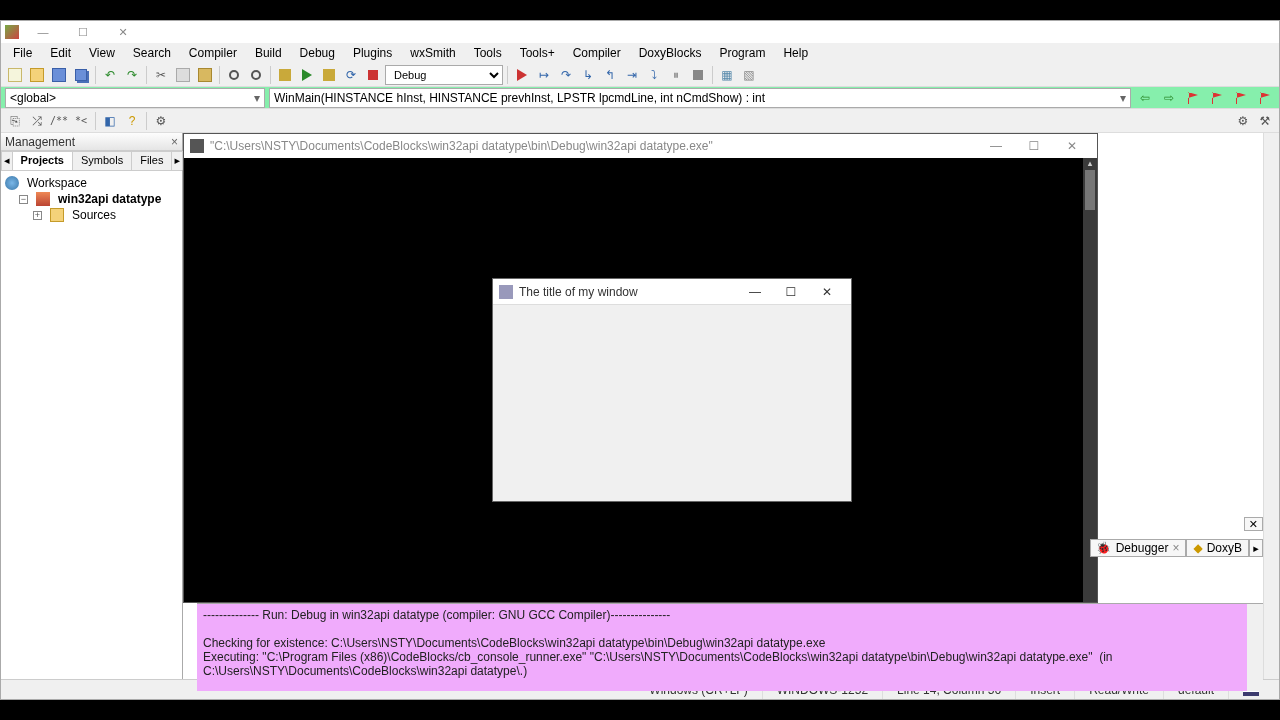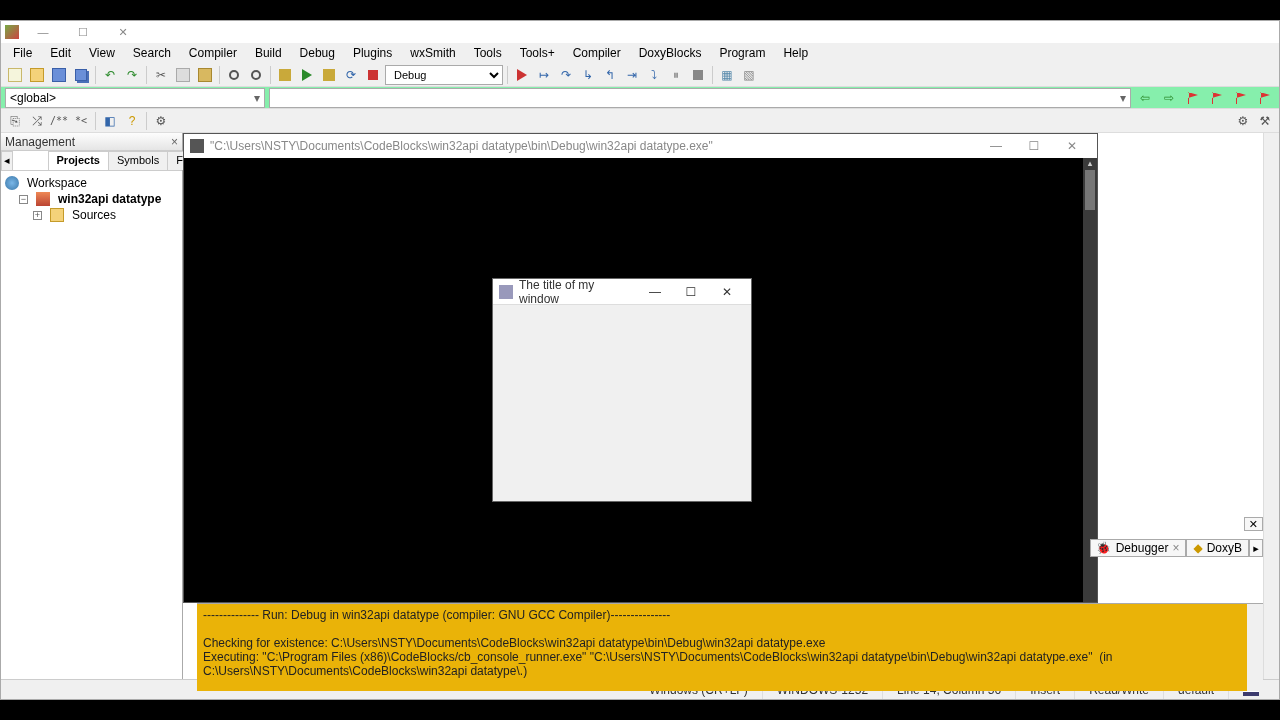--- a/index.html
+++ b/index.html
@@ -32,21 +32,21 @@
 
 .toolbar2 { height: 24px; background: #f0f0f0; display: flex; align-items: center; padding: 0 4px; gap: 2px; border-bottom: 1px solid #ddd; }
 
 
 .body { flex: 1; display: flex; min-height: 0; }
 .sidebar { width: 182px; background: #fff; border-right: 1px solid #aaa; display: flex; flex-direction: column; }
 .sidebar-title { height: 18px; background: linear-gradient(#fdfdfd, #e5e5e5); border-bottom: 1px solid #ccc; padding: 0 4px; display: flex; align-items: center; font-size: 11px; color: #333; }
 .sidebar-title .close { margin-left: auto; cursor: default; color: #666; }
 .tabs { height: 20px; display: flex; border-bottom: 1px solid #ccc; }
 .tab { padding: 2px 8px; border: 1px solid #ccc; border-bottom: none; background: #f0f0f0; font-size: 11px; margin-right: -1px; }
-.tab.active { background: #fff; font-weight: bold; margin-left: 36px; }
+.tab.active { background: #fff; font-weight: bold; }
 .tab.overflow { width: 16px; text-align: center; padding: 2px 2px; }
 .tree { flex: 1; padding: 4px; font-size: 12px; overflow: auto; }
 .tree-item { display: flex; align-items: center; gap: 8px; padding: 1px 0; }
 .tree-item .exp { width: 9px; height: 9px; border: 1px solid #888; display: flex; align-items: center; justify-content: center; font-size: 9px; line-height: 1; color: #555; }
 .indent1 { padding-left: 14px; }
 .indent2 { padding-left: 28px; }
 .bold { font-weight: bold; }
 
 
 .editor-area { flex: 1; display: flex; flex-direction: column; min-width: 0; position: relative; background: #fff; }
@@ -56,29 +56,29 @@
 .console-window { position: absolute; left: 0; top: 0; width: 915px; height: 470px; border: 1px solid #555; background: #000; display: flex; flex-direction: column; }
 .console-titlebar { height: 24px; background: #fff; display: flex; align-items: center; padding: 0 6px; color: #888; font-size: 11px; }
 .console-titlebar .icon { width: 14px; height: 14px; background: #555; margin-right: 6px; }
 .console-titlebar .spacer { flex: 1; }
 .console-titlebar .btn { width: 38px; height: 22px; display: flex; align-items: center; justify-content: center; color: #888; }
 .console-body { flex: 1; background: #000; position: relative; }
 .console-scroll { position: absolute; right: 0; top: 0; bottom: 0; width: 14px; background: #3a3a3a; }
 .console-scroll .thumb { background: #777; width: 10px; margin: 2px; height: 40px; }
 
 
-.inner-window { position: absolute; left: 308px; top: 120px; width: 260px; height: 224px; background: #f0f0f0; border: 1px solid #666; box-shadow: 2px 2px 4px rgba(0,0,0,0.4); }
+.inner-window { position: absolute; left: 308px; top: 120px; width: 360px; height: 224px; background: #f0f0f0; border: 1px solid #666; box-shadow: 2px 2px 4px rgba(0,0,0,0.4); }
 .inner-titlebar { height: 26px; background: #fff; display: flex; align-items: center; padding: 0 6px; border-bottom: 1px solid #ddd; }
 .inner-titlebar .icon { width: 14px; height: 14px; background: #99b; margin-right: 6px; }
 .inner-titlebar .txt { flex: 1; font-size: 12px; color: #333; }
 .inner-titlebar .btn { width: 36px; height: 24px; display: flex; align-items: center; justify-content: center; color: #333; font-size: 12px; }
 .inner-body { background: #f0f0f0; height: calc(100% - 26px); }
 
 
-.log-area { height: 88px; background: #eab308; border-top: 1px solid #aaa; display: flex; }
+.log-area { height: 88px; background: #f0abfc; border-top: 1px solid #aaa; display: flex; }
 .log-text { flex: 1; padding: 4px 6px; font-family: "Courier New", monospace; font-size: 11px; white-space: pre; overflow: hidden; color: #222; }
 .log-scroll { width: 16px; background: #f0f0f0; }
 .bottom-tab { border: 1px solid #aaa; background: #f7f7f7; padding: 1px 6px; font-size: 11px; display: flex; align-items: center; gap: 4px; }
 .bottom-tab .close { color: #888; }
 
 
 .statusbar { height: 20px; background: #f0f0f0; border-top: 1px solid #ccc; display: flex; align-items: center; font-size: 11px; color: #333; }
 .statusbar .cell { padding: 0 14px; border-right: 1px solid #ddd; height: 100%; display: flex; align-items: center; }
 .statusbar .fill { flex: 1; }
 .statusbar .flag { width: 16px; height: 12px; background: linear-gradient(#b22234 33%, #fff 33% 66%, #3c3b6e 66%); margin-right: 6px; }
@@ -227,20 +227,21 @@
         <span style="color:#888">▧</span>
       </div>
   </div>
 
   <div class="scopebar">
     <div class="scope-dropdown">
       <span>&lt;global&gt;</span>
       <span style="margin-left:auto;color:#666">▾</span>
     </div>
     <div class="scope-fn">
+      <span>WinMain(HINSTANCE hInst, HINSTANCE prevhInst, LPSTR lpcmdLine, int nCmdShow) : int</span>
       <span style="margin-left:auto;color:#666">▾</span>
     </div>
     <div class="nav-btn">
         <span style="color:#2b8a2b">⇦</span>
       </div>
     <div class="nav-btn">
         <span style="color:#2b8a2b">⇨</span>
       </div>
     <div class="nav-btn">
         <span class="ic ic-flag"></span>

